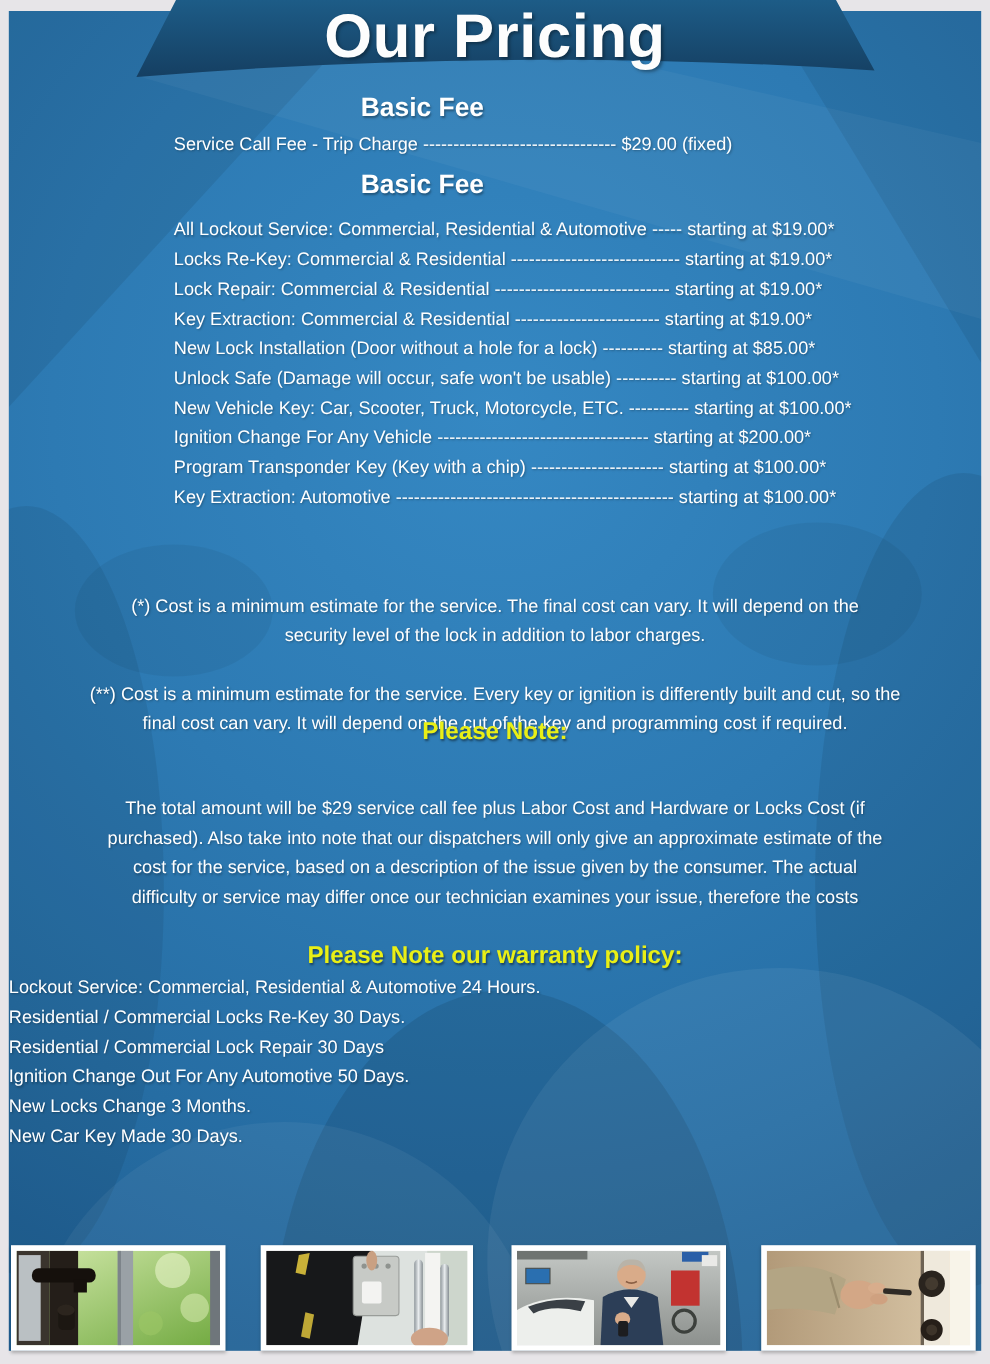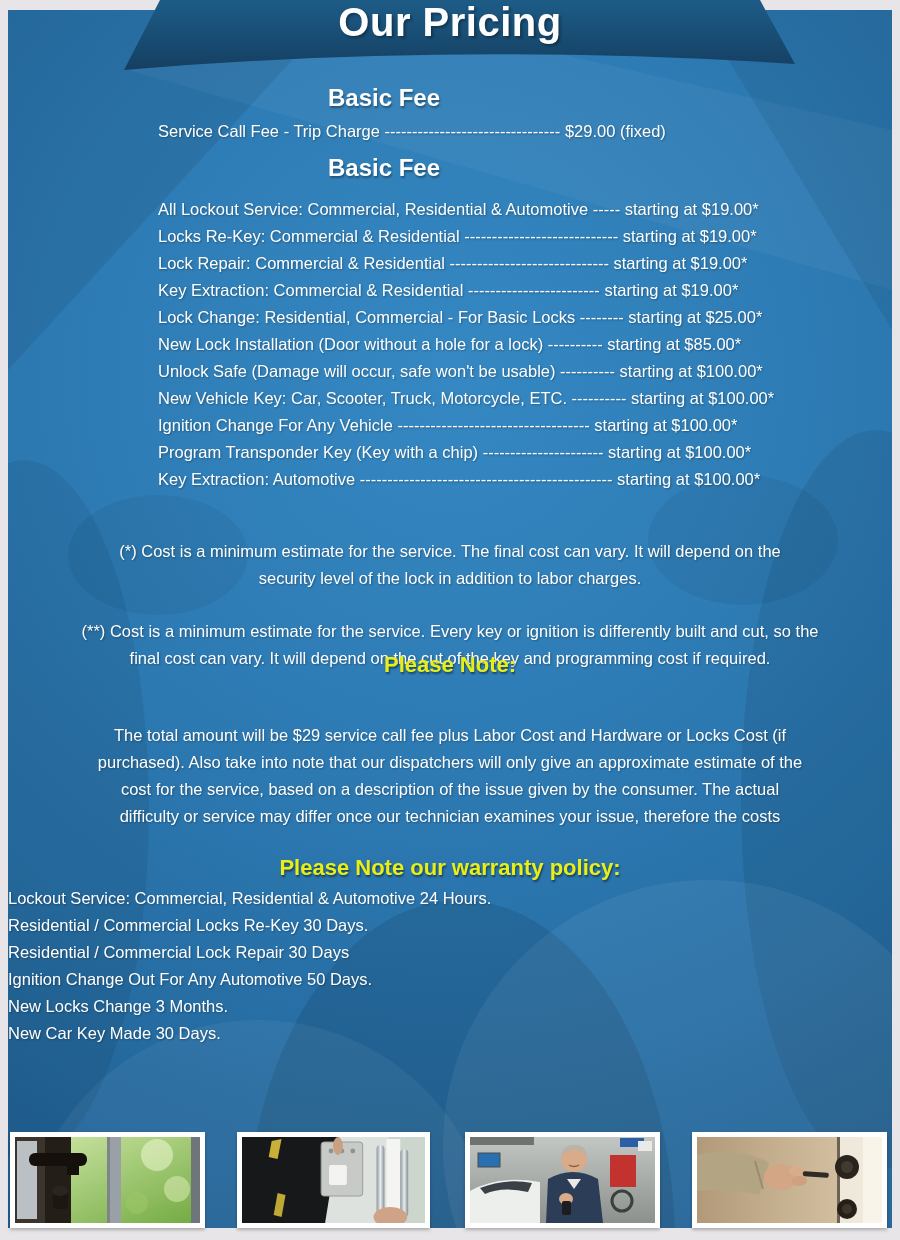--- a/index.html
+++ b/index.html
@@ -12,21 +12,21 @@
   .content-bg {
     position:absolute; left:8px; top:10px; width:884px; height:1218px;
     background:
       radial-gradient(ellipse 130% 95% at 50% 30%,
         #3588c3 0%, #2d7ab3 35%, #266da3 60%, #206093 80%, #1c5a8c 100%);
   }
   .bg-shapes { position:absolute; left:0; top:0; width:884px; height:1218px; }
   .banner { position:absolute; left:8px; top:0; width:884px; height:84px; }
   .page-title {
     position:absolute; left:8px; top:0px; width:884px; text-align:center;
-    color:#fdfdfd; font-size:40px; font-weight:bold; letter-spacing:0.5px;
+    color:#fdfdfd; font-size:56px; font-weight:bold; letter-spacing:0.5px;
     text-shadow:2px 2px 3px rgba(0,0,0,0.35);
   }
   .sec-heading {
     position:absolute; left:8px; width:752px; text-align:center;
     color:#ffffff; font-size:24px; font-weight:bold;
     text-shadow:1px 2px 2px rgba(0,0,0,0.35);
   }
   .yellow-heading {
     position:absolute; left:8px; width:884px; text-align:center;
     color:#e9ef16; font-size:22px; font-weight:bold;
@@ -87,25 +87,24 @@
 
   <div class="sec-heading" style="top:84px;">Basic Fee</div>
   <div class="single-line body-text" style="top:118px;">Service Call Fee - Trip Charge -------------------------------- $29.00 (fixed)</div>
 
   <div class="sec-heading" style="top:154px;">Basic Fee</div>
   <div class="price-block body-text">
     <div class="price-line">All Lockout Service: Commercial, Residential &amp; Automotive ----- starting at $19.00*</div>
     <div class="price-line">Locks Re-Key: Commercial &amp; Residential ---------------------------- starting at $19.00*</div>
     <div class="price-line">Lock Repair: Commercial &amp; Residential ----------------------------- starting at $19.00*</div>
     <div class="price-line">Key Extraction: Commercial &amp; Residential ------------------------ starting at $19.00*</div>
-    <div class="price-line">Lock Change: Residential, Commercial - For Basic Locks -------- starting at $25.00*</div>
     <div class="price-line">New Lock Installation (Door without a hole for a lock) ---------- starting at $85.00*</div>
     <div class="price-line">Unlock Safe (Damage will occur, safe won't be usable) ---------- starting at $100.00*</div>
     <div class="price-line">New Vehicle Key: Car, Scooter, Truck, Motorcycle, ETC. ---------- starting at $100.00*</div>
-    <div class="price-line">Ignition Change For Any Vehicle ----------------------------------- starting at $100.00*</div>
+    <div class="price-line">Ignition Change For Any Vehicle ----------------------------------- starting at $200.00*</div>
     <div class="price-line">Program Transponder Key (Key with a chip) ---------------------- starting at $100.00*</div>
     <div class="price-line">Key Extraction: Automotive ---------------------------------------------- starting at $100.00*</div>
   </div>
 
   <div class="note body-text" style="top:538px;">
     <div class="inner w690">(*) Cost is a minimum estimate for the service. The final cost can vary. It will depend on the security level of the lock in addition to labor charges.</div>
   </div>
   <div class="note body-text" style="top:618px;">
     <div class="inner w740">(**) Cost is a minimum estimate for the service. Every key or ignition is differently built and cut, so the final cost can vary. It will depend on the cut of the key and programming cost if required.</div>
   </div>

